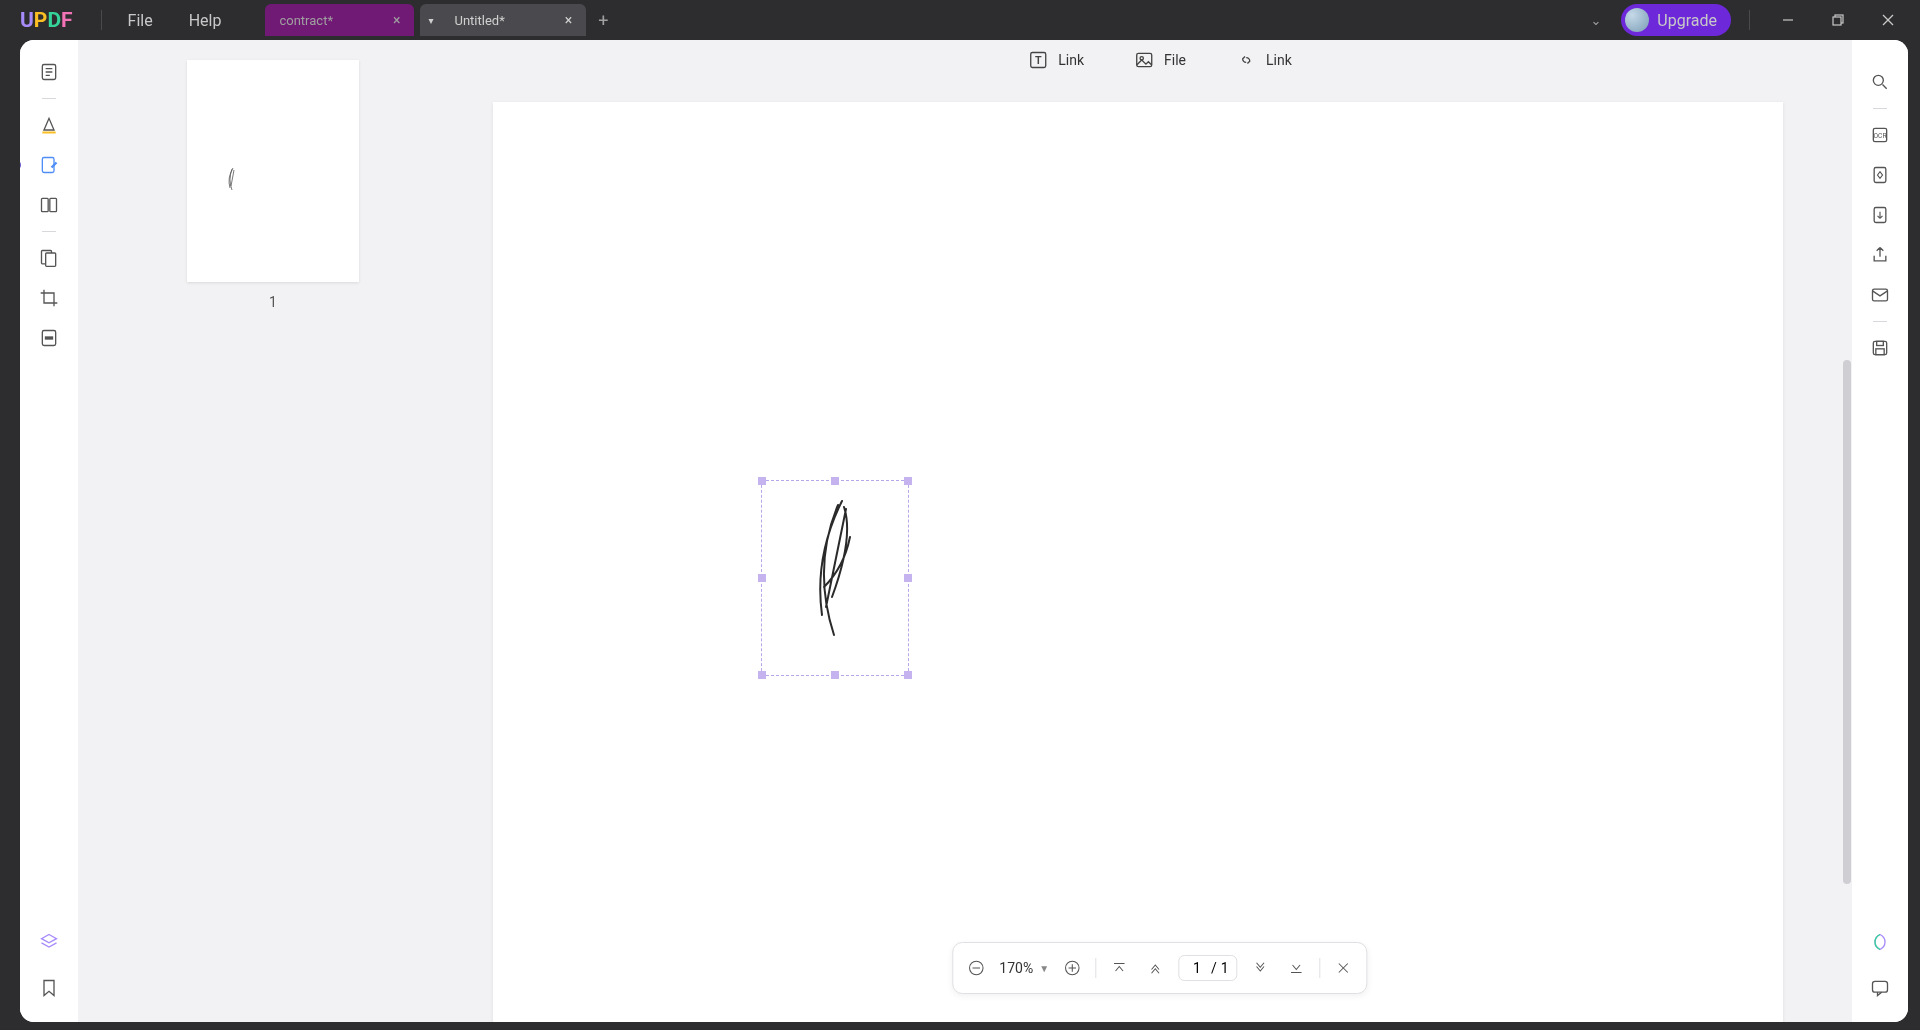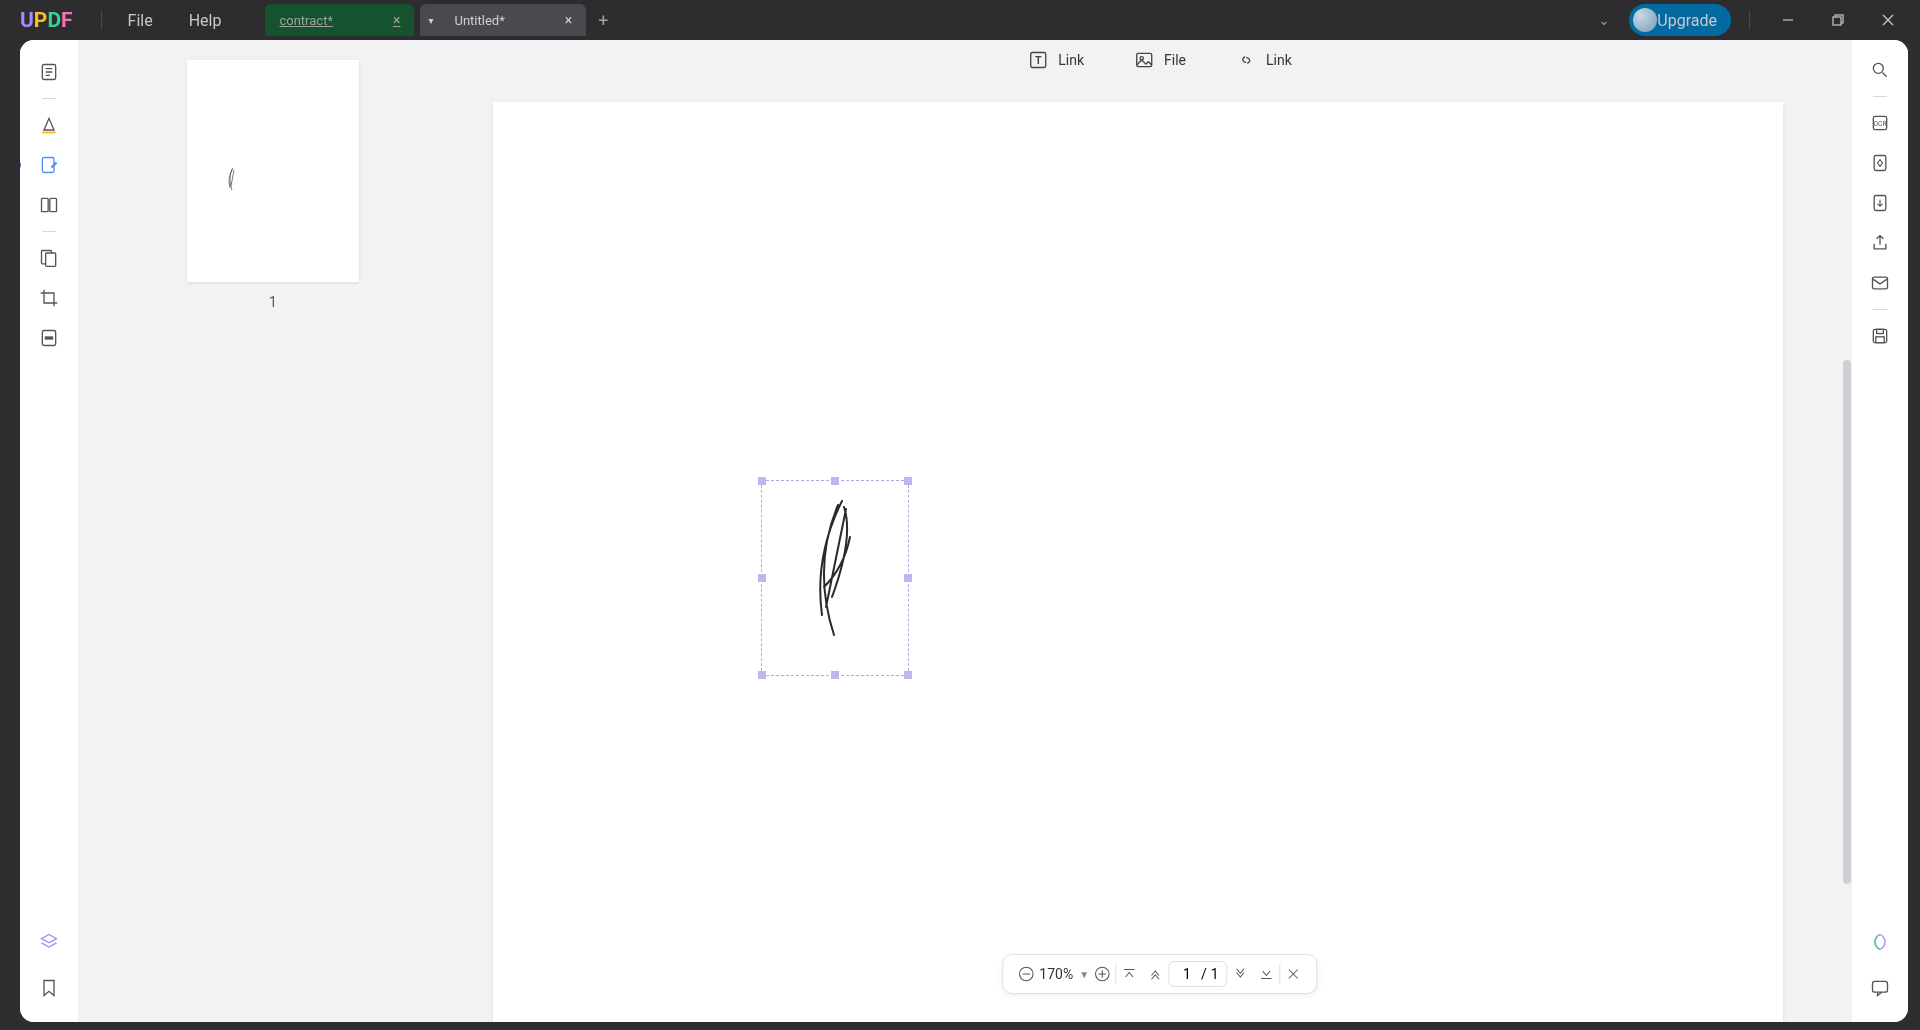--- a/index.html
+++ b/index.html
@@ -6,29 +6,29 @@
 body{width:1920px;height:1030px;background:#2d2d30;overflow:hidden;position:relative;}
 .title-bar{height:40px;background:#2d2d30;display:flex;align-items:center;color:#c8c8c8;}
 .logo{padding:0 20px;font-weight:700;font-size:21px;}
 .logo .u{color:#a78bfa;}
 .logo .p{color:#fbbf24;}
 .logo .d{color:#34d399;}
 .logo .f{color:#f472b6;}
 .divider{width:1px;height:20px;background:#4a4a4e;margin:0 8px;}
 .menu-item{padding:0 18px;font-size:16px;cursor:pointer;}
 .tab{display:flex;align-items:center;padding:0 14px;height:32px;border-radius:6px 6px 0 0;margin-left:6px;font-size:13px;gap:60px;position:relative;}
-.tab.inactive{background:#14532d;color:#a0a0a0;text-decoration:underline;}
+.tab.inactive{background:#701a75;color:#a0a0a0;}
 .tab.active{background:#4a4a4e;color:#d0d0d0;}
 .tab-arrow{position:absolute;left:8px;top:50%;transform:translateY(-50%);font-size:10px;}
 .tab-close{font-size:14px;cursor:pointer;}
 .tab-add{margin-left:12px;font-size:18px;color:#a0a0a0;cursor:pointer;}
 .spacer{flex:1;}
 .title-right{display:flex;align-items:center;gap:10px;padding-right:12px;}
 .chevron{font-size:13px;color:#a0a0a0;padding:0 10px;cursor:pointer;}
-.upgrade-pill{display:flex;align-items:center;background:#0369a1;border-radius:20px;padding:4px 14px 4px 4px;cursor:pointer;}
+.upgrade-pill{display:flex;align-items:center;gap:8px;background:#6d28d9;border-radius:20px;padding:4px 14px 4px 4px;cursor:pointer;}
 .avatar{width:24px;height:24px;border-radius:50%;background:radial-gradient(circle at 30% 30%,#c5d9e8,#7a9cb5);}
 .win-btn{width:40px;height:32px;display:flex;align-items:center;justify-content:center;cursor:pointer;font-size:12px;}
 .workspace{position:absolute;top:40px;left:20px;right:12px;bottom:8px;background:#ffffff;border-radius:14px;overflow:hidden;display:flex;}
 .left-toolbar{width:58px;background:#fff;display:flex;flex-direction:column;align-items:center;padding-top:14px;gap:4px;position:relative;}
 .tool-btn{width:36px;height:36px;display:flex;align-items:center;justify-content:center;border-radius:8px;cursor:pointer;position:relative;}
 .tool-btn svg{width:20px;height:20px;}
 .tool-sep{width:14px;height:1px;background:#d8d8dc;margin:4px 0;}
 .tool-btn.active::before{content:'';position:absolute;left:-18px;top:50%;transform:translateY(-50%);width:8px;height:8px;border-radius:50%;background:#6b5bd4;}
 .left-toolbar .bottom-tools{position:absolute;bottom:16px;display:flex;flex-direction:column;gap:10px;align-items:center;}
 .layers-icon{color:#a78bfa;}
@@ -42,29 +42,29 @@
 .top-tool svg{width:20px;height:20px;}
 .page{position:absolute;top:62px;left:25px;width:1290px;height:1680px;background:#fff;box-shadow:0 1px 4px rgba(0,0,0,0.08);}
 .selection{position:absolute;left:268px;top:378px;width:148px;height:196px;border:1px dashed #b8a7e8;}
 .handle{position:absolute;width:8px;height:8px;background:#c5b3ef;}
 .h-nw{left:-4px;top:-4px;} .h-n{left:calc(50% - 4px);top:-4px;} .h-ne{right:-4px;top:-4px;}
 .h-w{left:-4px;top:calc(50% - 4px);} .h-e{right:-4px;top:calc(50% - 4px);}
 .h-sw{left:-4px;bottom:-4px;} .h-s{left:calc(50% - 4px);bottom:-4px;} .h-se{right:-4px;bottom:-4px;}
 .selection svg{position:absolute;left:32px;top:16px;}
 .page-scroll{position:absolute;right:0;top:62px;bottom:0;width:10px;}
 .page-scroll-thumb{position:absolute;top:28%;width:8px;height:57%;background:#cfcfd3;border-radius:4px;right:1px;}
-.zoom-bar{position:absolute;bottom:28px;left:50%;transform:translateX(-50%);background:#fff;border:1px solid #e0e0e4;border-radius:10px;height:40px;display:flex;align-items:center;padding:0 10px;box-shadow:0 2px 6px rgba(0,0,0,0.06);z-index:10;}
+.zoom-bar{position:absolute;bottom:28px;left:50%;transform:translateX(-50%);background:#fff;border:1px solid #e0e0e4;border-radius:10px;height:52px;display:flex;align-items:center;padding:0 10px;gap:10px;box-shadow:0 2px 6px rgba(0,0,0,0.06);z-index:10;}
 .zb-btn{width:26px;height:26px;display:flex;align-items:center;justify-content:center;cursor:pointer;color:#555;}
 .zb-btn svg{width:18px;height:18px;}
 .zb-sep{width:1px;height:20px;background:#e0e0e4;}
 .zoom-val{display:flex;align-items:center;gap:6px;font-size:14px;color:#333;cursor:pointer;}
 .zoom-val .caret{font-size:10px;color:#888;}
 .page-input{border:1px solid #e0e0e4;border-radius:6px;padding:4px 8px;font-size:14px;display:flex;align-items:center;gap:4px;}
 .page-input input{width:20px;border:none;text-align:center;font-size:14px;outline:none;}
-.right-toolbar{width:56px;background:#fff;display:flex;flex-direction:column;align-items:center;padding-top:12px;gap:4px;position:relative;}
+.right-toolbar{width:56px;background:#fff;display:flex;flex-direction:column;align-items:center;padding-top:24px;gap:4px;position:relative;}
 .right-toolbar .bottom-tools{position:absolute;bottom:16px;display:flex;flex-direction:column;gap:10px;align-items:center;}
 .ai-icon{width:24px;height:24px;}
 </style>
 </head>
 <body>
 
 <div class="title-bar">
   <div class="logo">
     <span class="u">U</span><span class="p">P</span><span class="d">D</span><span class="f">F</span>
   </div>

